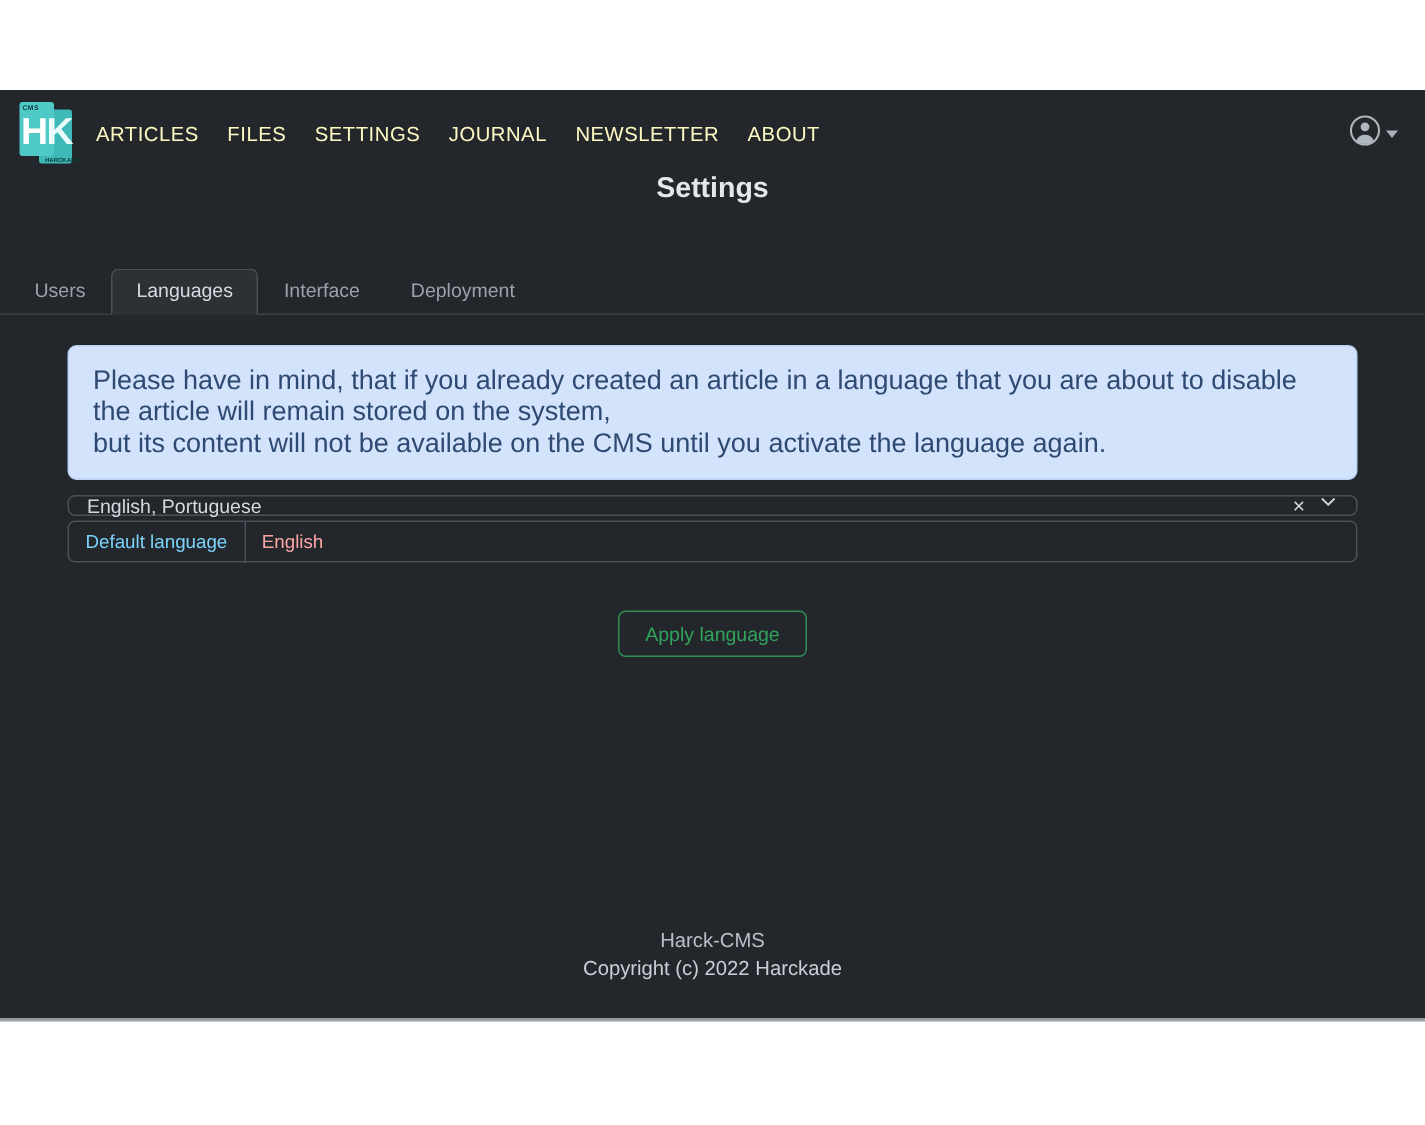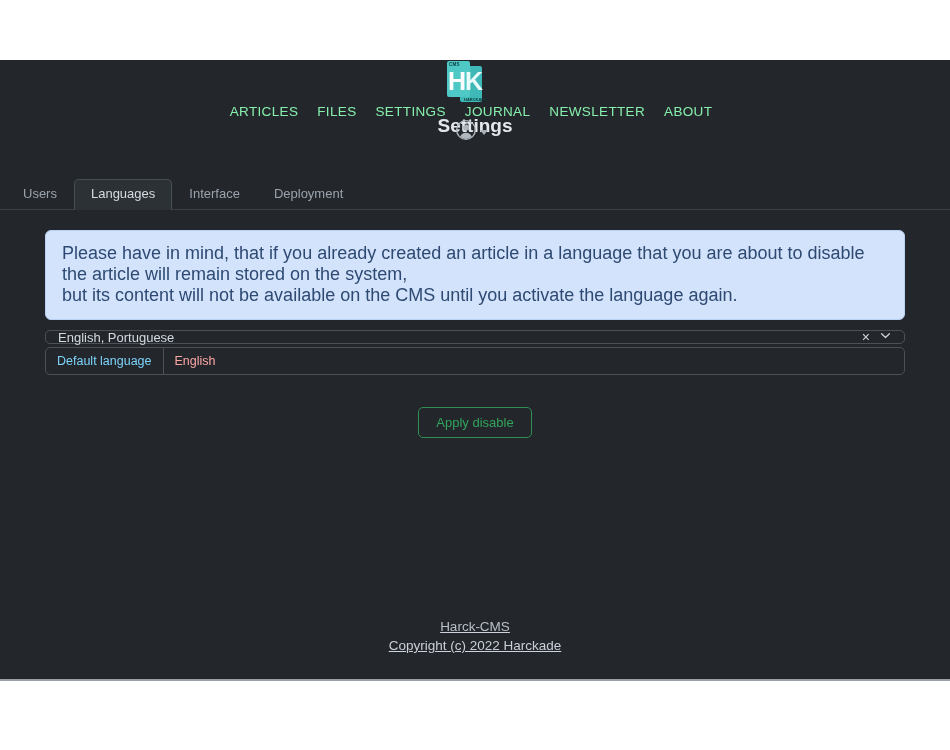--- a/index.html
+++ b/index.html
@@ -42,21 +42,20 @@
   }
 
   
   .navbar {
     position: relative;
     height: 58px;
     display: flex;
     align-items: center;
     padding: 0 18px 0 10px;
     box-sizing: border-box;
-    flex-direction: column;
   }
   .brand {
     width: 40px;
     height: 44px;
     position: relative;
     flex: 0 0 auto;
     margin-right: 14px;
   }
   .brand .card-back {
     position: absolute;
@@ -111,21 +110,21 @@
 
   .nav-links {
     display: flex;
     align-items: center;
     gap: 19px;
     flex: 1 1 auto;
   }
   .nav-link {
     font-size: 13.5px;
     letter-spacing: 0.35px;
-    color: #86efac;
+    color: #fef9c3;
     text-decoration: none;
     cursor: pointer;
     white-space: nowrap;
   }
 
   .user-menu {
     display: flex;
     align-items: center;
     gap: 3px;
     cursor: pointer;
@@ -280,21 +279,20 @@
   }
 
   
   .footer {
     position: absolute;
     left: 0;
     bottom: 24px;
     width: 100%;
     text-align: center;
     line-height: 19px;
-    text-decoration: underline;
   }
   .footer-title {
     font-size: 13.5px;
     color: #b8bfc8;
   }
   .footer-copy {
     font-size: 13.5px;
     color: #c9cfd8;
   }
 </style>
@@ -368,21 +366,21 @@
         </div>
 
         <div class="default-row">
           <div class="default-label">Default language</div>
           <div class="default-value">English</div>
         </div>
 
       </div>
 
       <div class="actions">
-        <button class="btn-apply">Apply disable</button>
+        <button class="btn-apply">Apply language</button>
       </div>
 
     </div>
 
     <div class="footer">
       <div class="footer-title">Harck-CMS</div>
       <div class="footer-copy">Copyright (c) 2022 Harckade</div>
     </div>
 
   </div>

